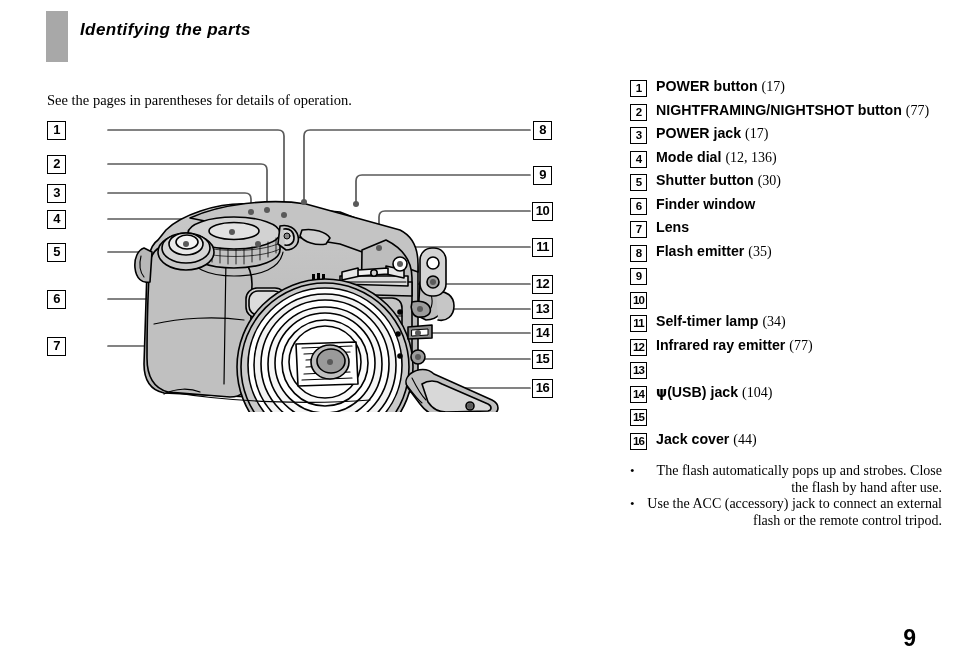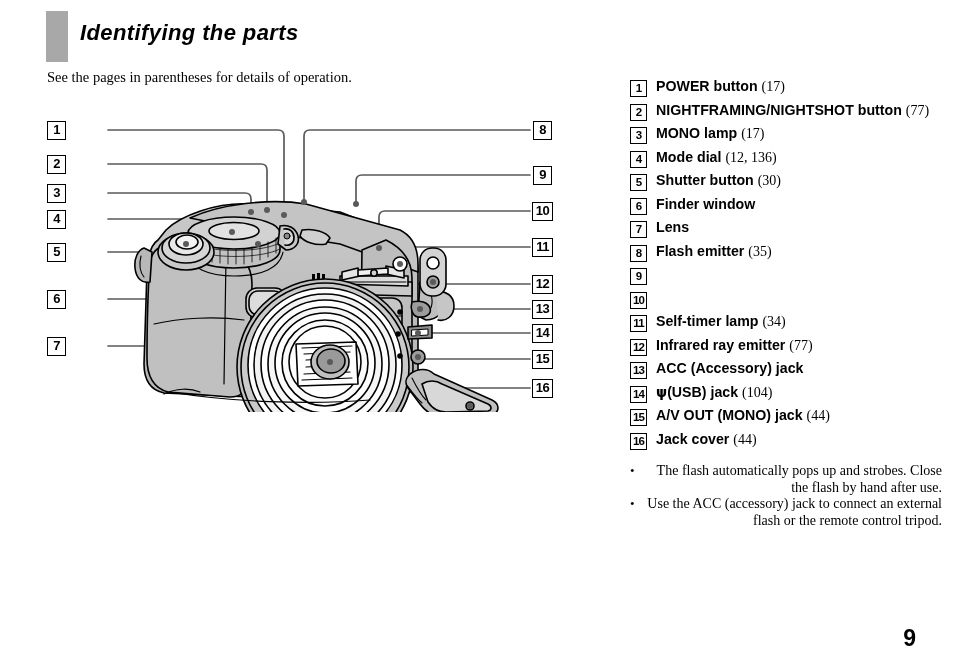--- a/index.html
+++ b/index.html
@@ -22,33 +22,33 @@
     left: 46px;
     top: 11px;
     width: 22px;
     height: 51px;
     background: #a8a8a8;
   }
   #page-title {
     position: absolute;
     left: 80px;
     top: 20px;
-    font-size: 22px;
+    font-size: 17px;
     font-weight: bold;
     font-style: italic;
     letter-spacing: 0.4px;
     font-family: "Liberation Sans", sans-serif;
     white-space: nowrap;
   }
 
   
   #intro-text {
     position: absolute;
     left: 47px;
-    top: 69px;
+    top: 92px;
     font-family: "Liberation Serif", serif;
     font-size: 14.5px;
     white-space: nowrap;
   }
 
   
   #figure-area {
     position: absolute;
     left: 40px;
     top: 112px;
@@ -438,21 +438,21 @@
     <div class="legend-text"><span>POWER button</span> <span class="pg">(17)</span></div>
   </div>
 
   <div class="legend-row">
     <div class="legend-num">2</div>
     <div class="legend-text"><span>NIGHTFRAMING/NIGHTSHOT button</span> <span class="pg">(77)</span></div>
   </div>
 
   <div class="legend-row">
     <div class="legend-num">3</div>
-    <div class="legend-text"><span>MONO lamp</span> <span class="pg">(17)</span></div>
+    <div class="legend-text"><span>POWER jack</span> <span class="pg">(17)</span></div>
   </div>
 
   <div class="legend-row">
     <div class="legend-num">4</div>
     <div class="legend-text"><span>Mode dial</span> <span class="pg">(12, 136)</span></div>
   </div>
 
   <div class="legend-row">
     <div class="legend-num">5</div>
     <div class="legend-text"><span>Shutter button</span> <span class="pg">(30)</span></div>
@@ -486,31 +486,29 @@
     <div class="legend-text"><span>Self-timer lamp</span> <span class="pg">(34)</span></div>
   </div>
 
   <div class="legend-row">
     <div class="legend-num">12</div>
     <div class="legend-text"><span>Infrared ray emitter</span> <span class="pg">(77)</span></div>
   </div>
 
   <div class="legend-row">
     <div class="legend-num">13</div>
-    <div class="legend-text"><span>ACC (Accessory) jack</span> <span class="pg"></span></div>
   </div>
 
   <div class="legend-row">
     <div class="legend-num">14</div>
     <div class="legend-text"><span class="usb-glyph">ψ</span><span>(USB) jack</span> <span class="pg">(104)</span></div>
   </div>
 
   <div class="legend-row">
     <div class="legend-num">15</div>
-    <div class="legend-text"><span>A/V OUT (MONO) jack</span> <span class="pg">(44)</span></div>
   </div>
 
   <div class="legend-row">
     <div class="legend-num">16</div>
     <div class="legend-text"><span>Jack cover</span> <span class="pg">(44)</span></div>
   </div>
 
 </div>
 
 <div id="notes">

